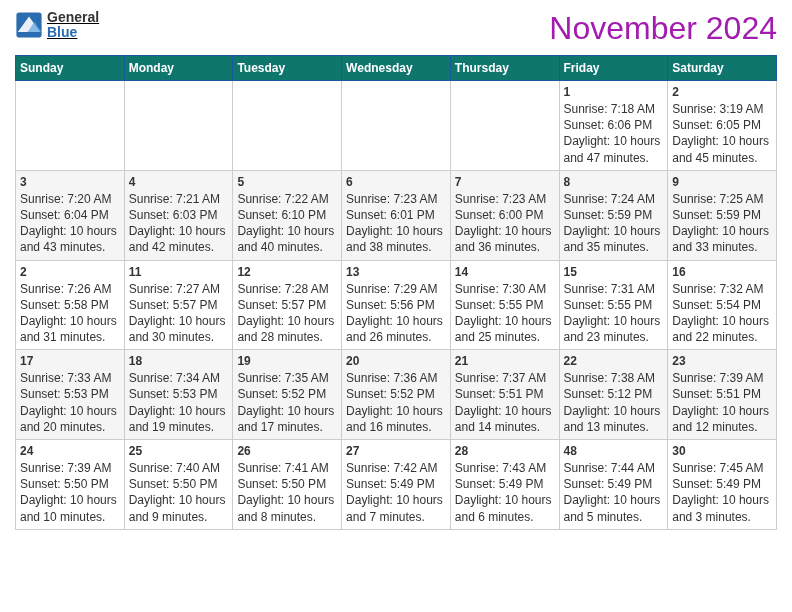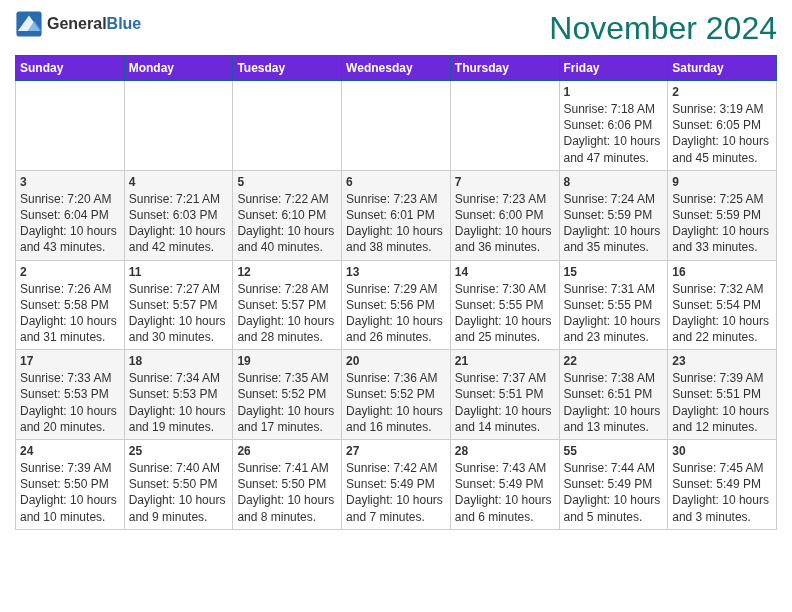--- a/index.html
+++ b/index.html
@@ -21,39 +21,40 @@
       align-items: flex-start;
       margin-bottom: 8px;
     }
     .logo {
       display: flex;
       align-items: center;
       gap: 0;
     }
     .logo-text {
       display: flex;
-      flex-direction: row;
-      font-size: 16px;
+      flex-direction: column;
+      font-size: 14px;
       font-weight: bold;
       line-height: 1.1;
+      text-decoration: underline;
     }
     .logo-general { color: #333; }
     .logo-blue { color: #2a6cb0; }
     .logo-icon {
       width: 28px;
       height: 28px;
       margin-right: 4px;
     }
     .title-block {
       text-align: right;
     }
     .month-title {
       font-size: 32px;
       font-weight: normal;
-      color: #0f766e;
+      color: #a21caf;
     }
     .location {
       font-size: 14px;
       color: #555;
     }
     .calendar {
       width: 100%;
       border-collapse: collapse;
       border: 1px solid #ccc;
     }
@@ -77,21 +78,21 @@
       min-height: 80px;
       height: 80px;
     }
     .calendar tr:nth-child(even) td {
       background: #f5f5f5;
     }
     .calendar tr:nth-child(odd) td {
       background: #fff;
     }
     
-    .calendar thead tr th { background: #6d28d9; }
+    .calendar thead tr th { background: #0f766e; }
     .day-num {
       font-size: 12px;
       font-weight: bold;
       display: block;
       margin-bottom: 2px;
     }
     .day-info {
       font-size: 12px;
       color: #333;
       line-height: 1.35;
@@ -271,21 +272,21 @@
           </td>
           <td>
             <span class="day-num">21</span>
             <div class="day-info">Sunrise: 7:37 AM
 Sunset: 5:51 PM
 Daylight: 10 hours and 14 minutes.</div>
           </td>
           <td>
             <span class="day-num">22</span>
             <div class="day-info">Sunrise: 7:38 AM
-Sunset: 6:51 PM
+Sunset: 5:12 PM
 Daylight: 10 hours and 13 minutes.</div>
           </td>
           <td>
             <span class="day-num">23</span>
             <div class="day-info">Sunrise: 7:39 AM
 Sunset: 5:51 PM
 Daylight: 10 hours and 12 minutes.</div>
           </td>
         </tr>
         <tr class="row-odd">
@@ -313,21 +314,21 @@
 Sunset: 5:49 PM
 Daylight: 10 hours and 7 minutes.</div>
           </td>
           <td>
             <span class="day-num">28</span>
             <div class="day-info">Sunrise: 7:43 AM
 Sunset: 5:49 PM
 Daylight: 10 hours and 6 minutes.</div>
           </td>
           <td>
-            <span class="day-num">55</span>
+            <span class="day-num">48</span>
             <div class="day-info">Sunrise: 7:44 AM
 Sunset: 5:49 PM
 Daylight: 10 hours and 5 minutes.</div>
           </td>
           <td>
             <span class="day-num">30</span>
             <div class="day-info">Sunrise: 7:45 AM
 Sunset: 5:49 PM
 Daylight: 10 hours and 3 minutes.</div>
           </td>

